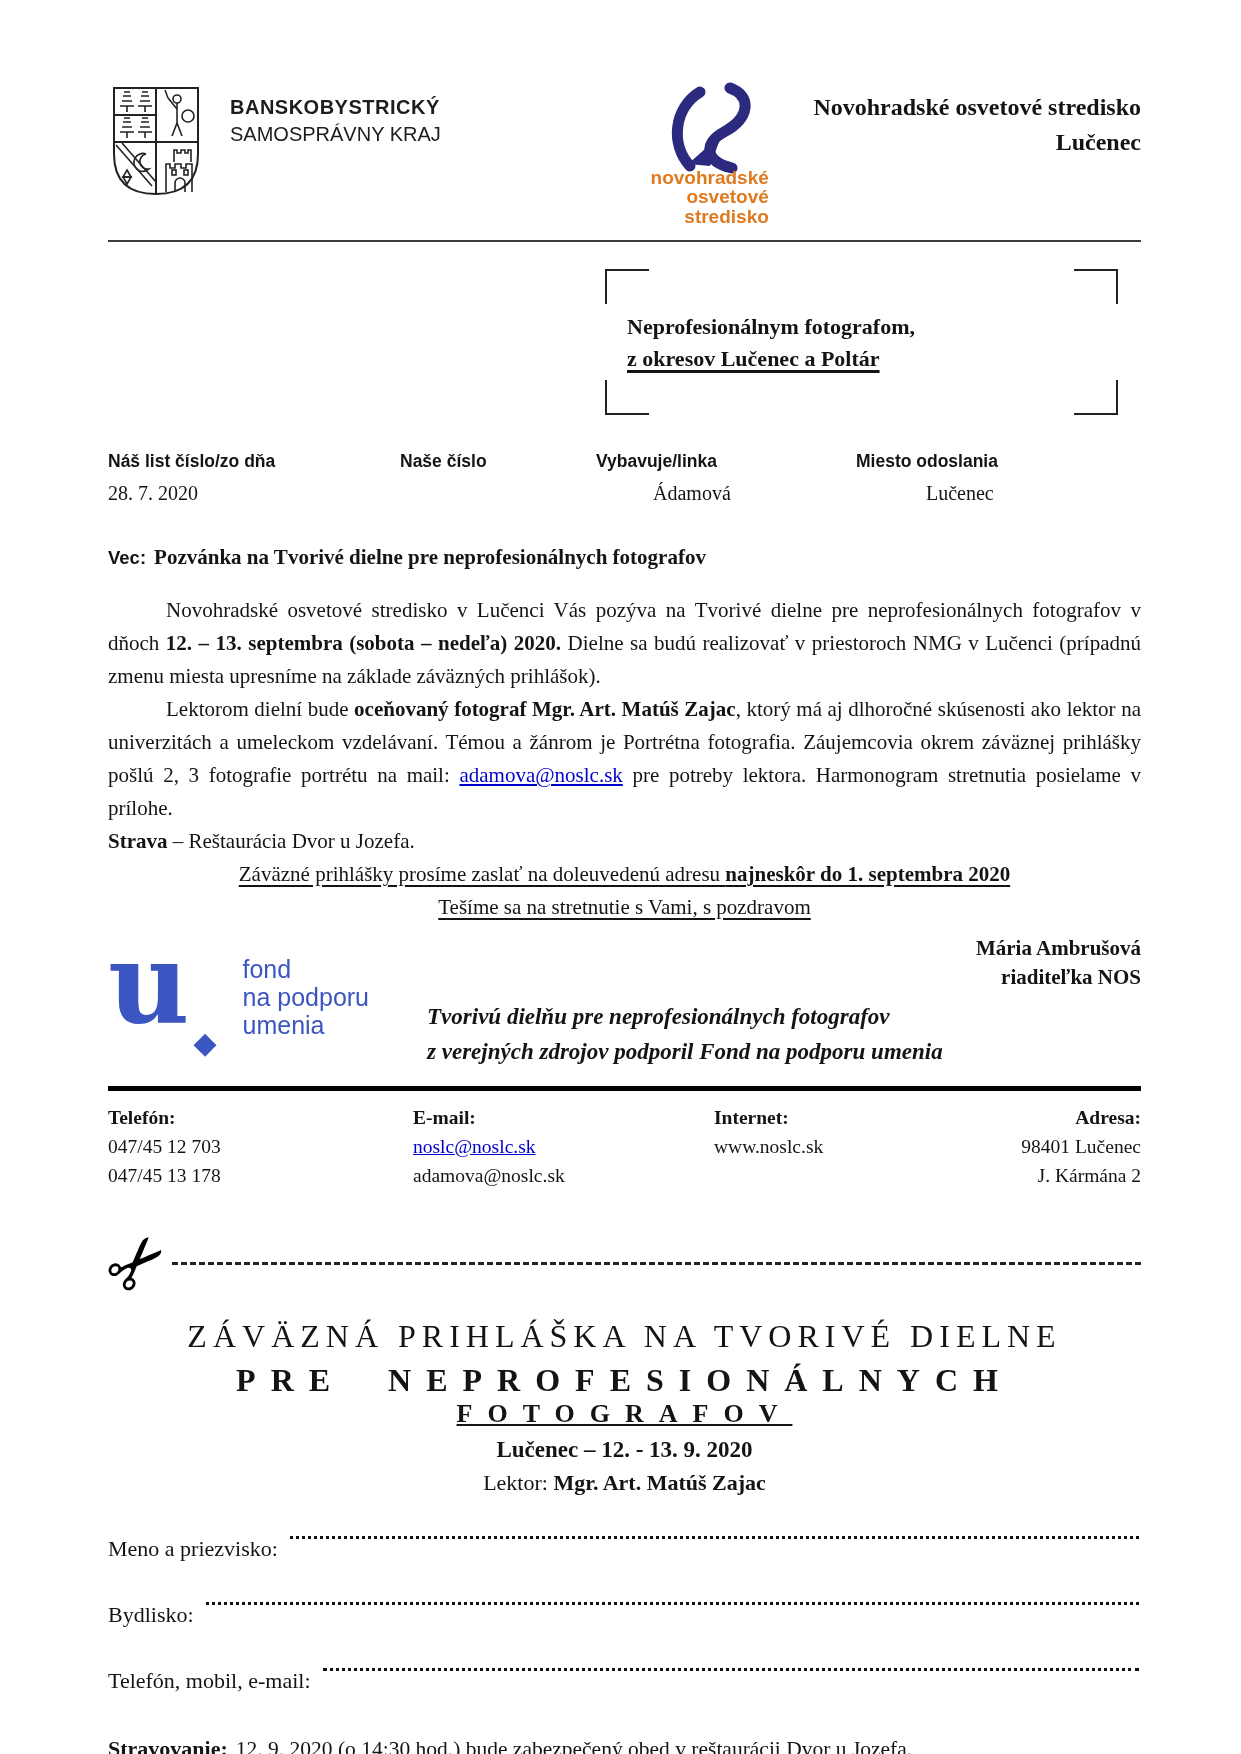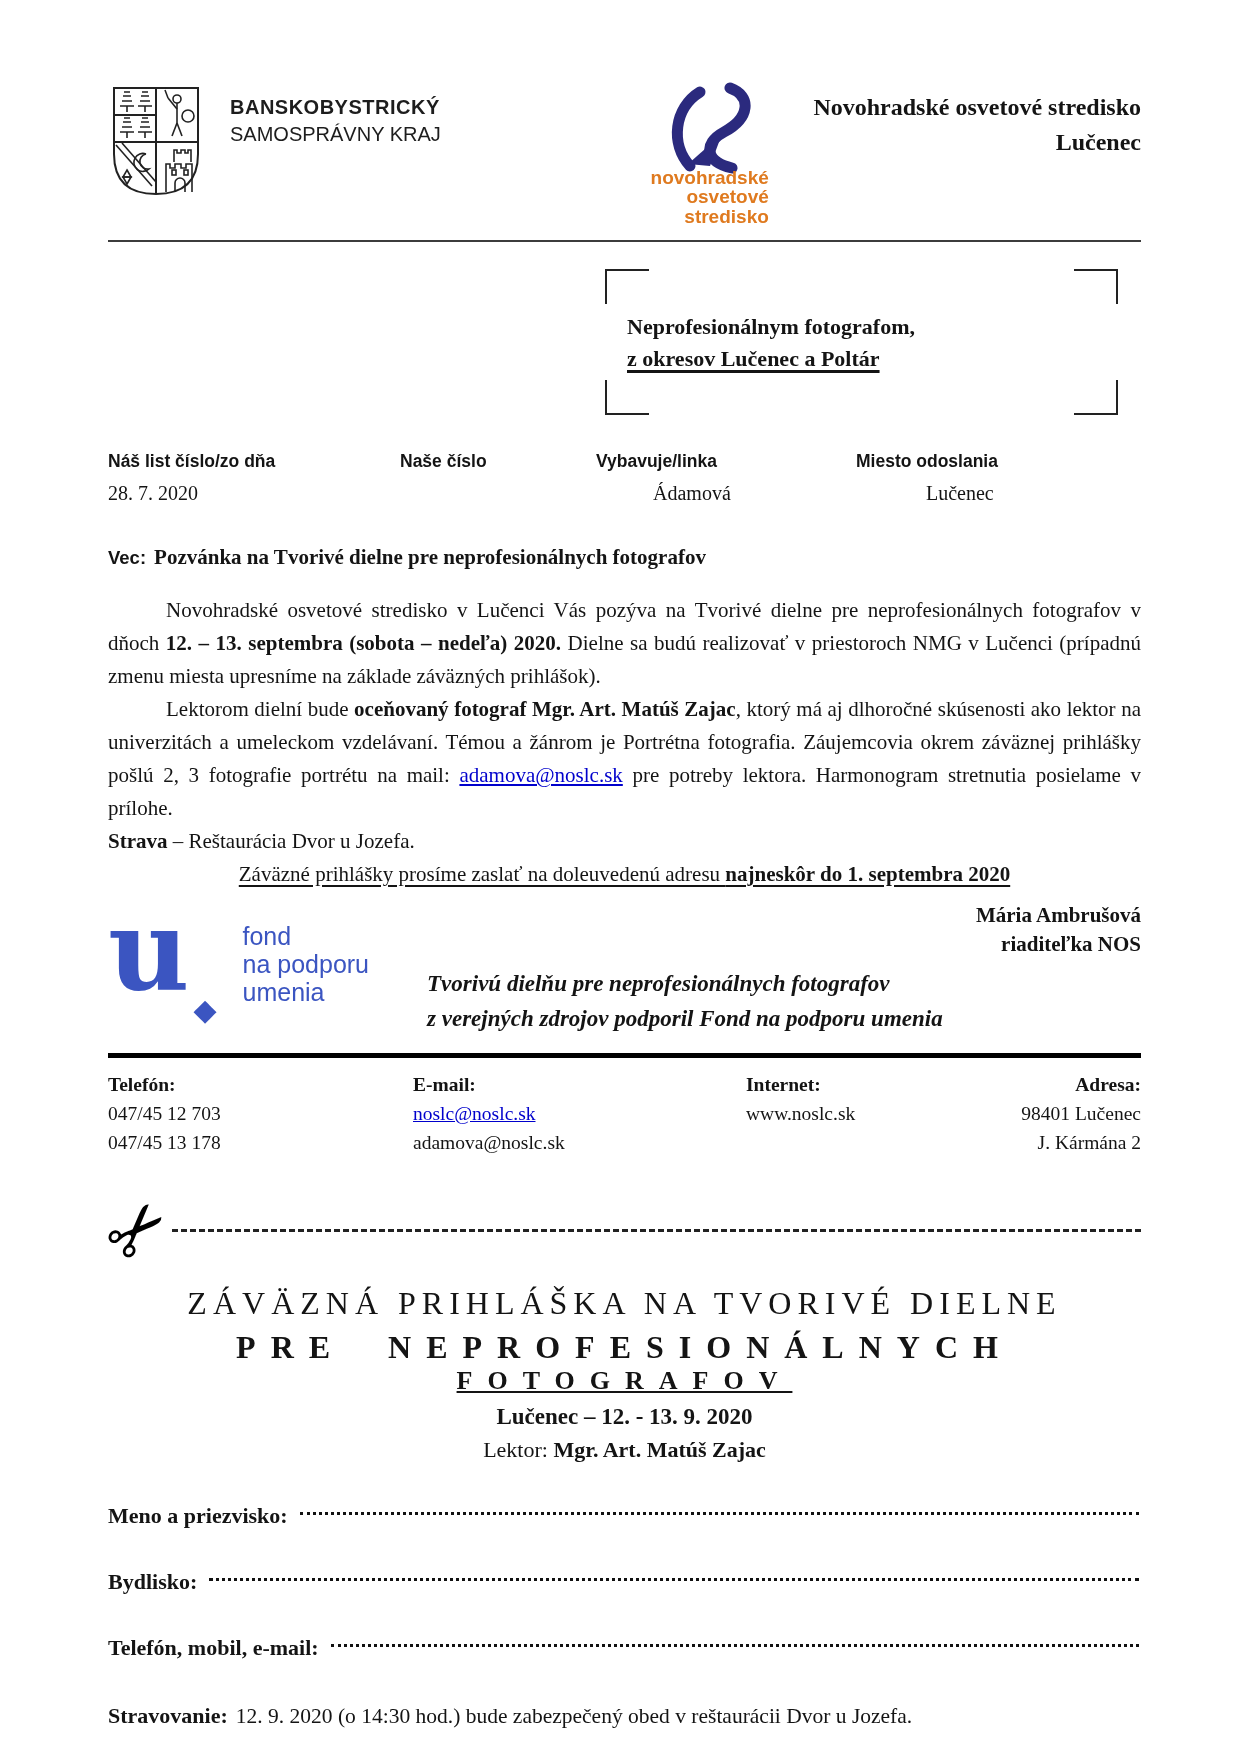--- a/index.html
+++ b/index.html
@@ -53,34 +53,34 @@
   
   .fondrow{display:flex;margin-top:-60px;}
   .fond-logo{display:flex;align-items:flex-start;}
   .fond-u{font-family:"DejaVu Serif",serif;font-weight:bold;font-size:112px;line-height:.9;color:#3b55c1;}
   .fond-dot{align-self:flex-end;font-size:30px;color:#3b55c1;margin:0 0 10px 4px;}
   .fond-words{margin-left:26px;padding-top:22px;color:#3b55c1;font-family:"Liberation Sans",sans-serif;font-size:25px;line-height:1.13;font-weight:500;}
   .fond-note{margin-left:58px;padding-top:66px;font-style:italic;font-weight:bold;font-size:23px;line-height:1.55;}
   
   .hr2{margin-top:16px;border-top:5px solid #000;}
   .contacts{display:flex;margin-top:12px;font-size:19.5px;line-height:1.5;gap:38px;}
-  .cc1{width:267px;}.cc2{width:263px;}.cc3{flex:1;margin-left:32px;}.cc4{width:230px;text-align:right;}
+  .cc1{width:267px;}.cc2{width:263px;}.cc3{flex:1;}.cc4{width:230px;text-align:right;}
   .contacts .lbl{font-weight:bold;}
   
   .cutrow{display:flex;align-items:center;margin-top:30px;height:86px;}
   .scissors{font-size:72px;line-height:1;transform:rotate(-45deg);color:#000;}
   .cutline{flex:1;border-top:3px dashed #222;margin-left:4px;}
   
   .ft1{margin-top:11px;text-align:center;font-size:32px;letter-spacing:6px;}
   .ft2{margin-top:7px;text-align:center;font-size:32px;font-weight:bold;letter-spacing:15px;word-spacing:20px;}
   .ft3{text-align:center;font-size:26px;font-weight:bold;letter-spacing:15px;text-decoration:underline;}
   .ft4{margin-top:8px;text-align:center;font-size:23px;font-weight:bold;}
   .ft5{margin-top:7px;text-align:center;font-size:22px;}
   .ft5 b{font-weight:bold;}
-  .field{display:flex;align-items:center;margin-top:40px;font-size:22px;font-weight:bold;}
+  .field{display:flex;align-items:flex-start;margin-top:40px;font-size:22px;font-weight:normal;}
   .leader{flex:1;border-bottom:3px dotted #111;margin:0 2px 5px 12px;}
   .meal{margin-top:42px;font-size:21.5px;}
   .meal .lbl{font-weight:bold;font-size:22px;margin-right:8px;}
 </style>
 </head>
 <body>
 
 <div class="page">
 
   <div class="header">
@@ -182,20 +182,21 @@
 
   <div class="subject">
     <span class="lbl">Vec:</span><span>Pozvánka na Tvorivé dielne pre neprofesionálnych fotografov</span>
   </div>
 
   <div class="letter">
     <p class="indent"><span>Novohradské osvetové stredisko v Lučenci Vás pozýva na Tvorivé dielne pre neprofesionálnych fotografov v dňoch </span><b>12. – 13. septembra (sobota – nedeľa) 2020.</b><span> Dielne sa budú realizovať v priestoroch NMG v Lučenci (prípadnú zmenu miesta upresníme na základe záväzných prihlášok).</span></p>
     <p class="indent"><span>Lektorom dielní bude </span><b>oceňovaný fotograf Mgr. Art. Matúš Zajac</b><span>, ktorý má aj dlhoročné skúsenosti ako lektor na univerzitách a umeleckom vzdelávaní. Témou a žánrom je Portrétna fotografia. Záujemcovia okrem záväznej prihlášky pošlú 2, 3 fotografie portrétu na mail: </span><a class="mail" href="#">adamova@noslc.sk</a><span> pre potreby lektora. Harmonogram stretnutia posielame v prílohe.</span></p>
     <p><b>Strava</b><span> – Reštaurácia Dvor u Jozefa.</span></p>
     <p class="center"><span class="uline"><span>Záväzné prihlášky prosíme zaslať na doleuvedenú adresu </span><b>najneskôr do 1. septembra 2020</b></span></p>
+    <p class="center"><span class="uline">Tešíme sa na stretnutie s Vami, s pozdravom</span></p>
   </div>
 
   <div class="sig">
     <div>Mária Ambrušová</div>
     <div>riaditeľka NOS</div>
   </div>
 
   <div class="fondrow">
     <div class="fond-logo">
       <span class="fond-u">u</span>

